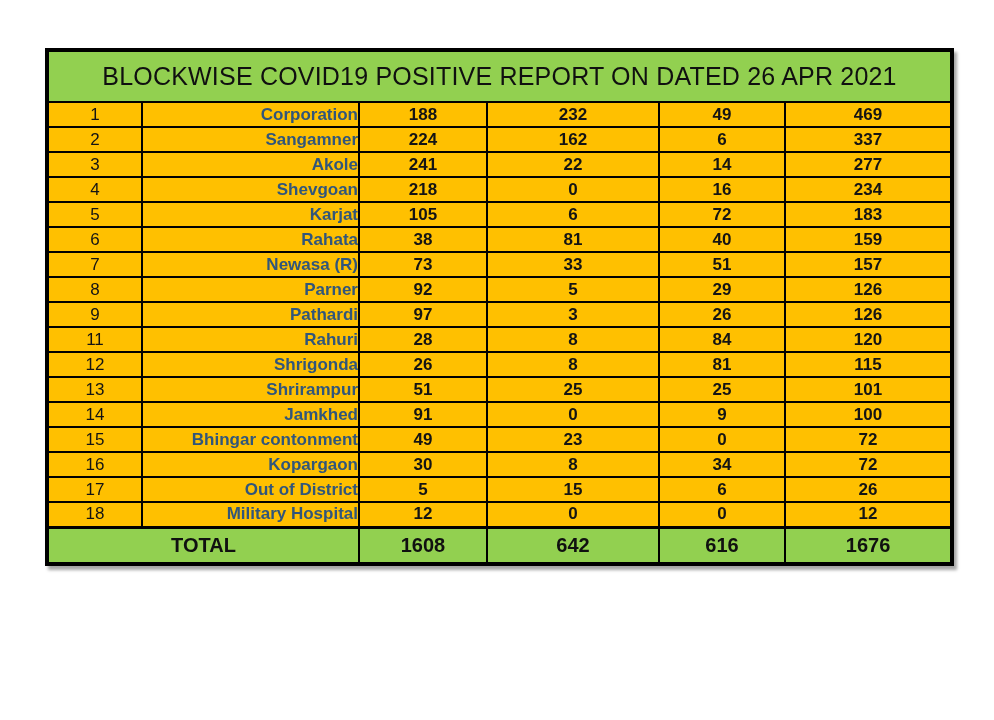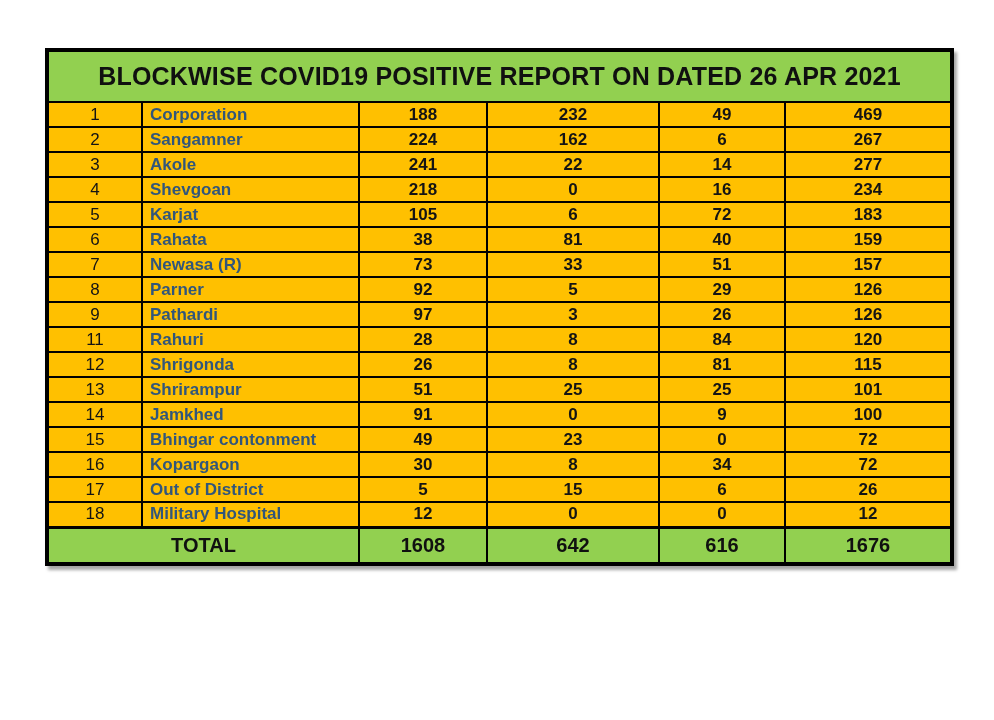--- a/index.html
+++ b/index.html
@@ -20,21 +20,21 @@
     box-shadow: 3px 4px 3px rgba(0,0,0,0.35);
   }
   .report-table th, .report-table td {
     border: 2px solid var(--border, #000);
     overflow: hidden;
   }
   .title-cell {
     background: var(--title-bg, #92D050);
     height: 52px;
     font-size: 25px;
-    font-weight: 700;
+    font-weight: 400;
     letter-spacing: 0.2px;
     color: #101010;
     text-align: center;
     vertical-align: middle;
     border-bottom: 3px solid var(--border, #000);
   }
   .header-row th {
     background: var(--header-bg, #FFFF00);
     height: 80px;
     color: var(--header-text, #7030A0);
@@ -50,22 +50,22 @@
     background: var(--row-bg, #FFC000);
     height: 25px;
     font-size: 17px;
     text-align: center;
     vertical-align: middle;
     color: #141414;
   }
   .data-row .cell-sr   { font-weight: 400; }
   .data-row .cell-num  { font-weight: 700; }
   .data-row .cell-block {
-    text-align: left;
-    padding-left: 7px;
+    text-align: right;
+    padding-left: 0;
     font-weight: 700;
     color: var(--block-text, #31567B);
   }
   .total-row td {
     background: var(--total-bg, #92D050);
     height: 37px;
     font-size: 20px;
     font-weight: 700;
     text-align: center;
     vertical-align: middle;
@@ -99,21 +99,21 @@
     <td class="cell-num">232</td>
     <td class="cell-num">49</td>
     <td class="cell-num">469</td>
   </tr>
       <tr class="data-row">
     <td class="cell-sr">2</td>
     <td class="cell-block">Sangamner</td>
     <td class="cell-num">224</td>
     <td class="cell-num">162</td>
     <td class="cell-num">6</td>
-    <td class="cell-num">267</td>
+    <td class="cell-num">337</td>
   </tr>
       <tr class="data-row">
     <td class="cell-sr">3</td>
     <td class="cell-block">Akole</td>
     <td class="cell-num">241</td>
     <td class="cell-num">22</td>
     <td class="cell-num">14</td>
     <td class="cell-num">277</td>
   </tr>
       <tr class="data-row">

